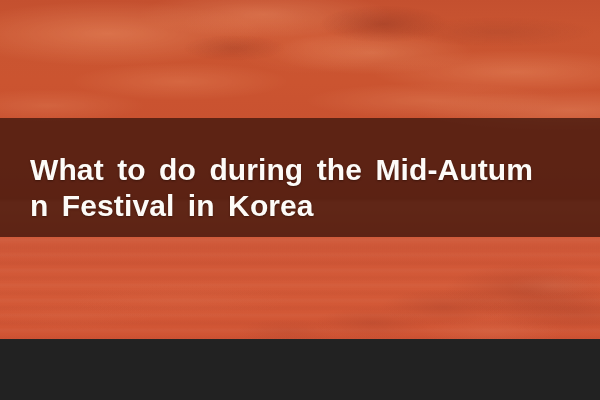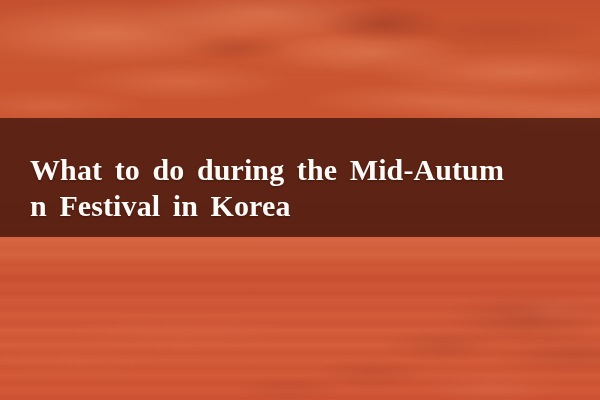--- a/index.html
+++ b/index.html
@@ -5,23 +5,23 @@
 <style>
   html, body {
     margin: 0;
     padding: 0;
     background: #222;
   }
 
   .banner {
     position: relative;
     width: 600px;
-    height: 400px;
+    height: 339px;
     overflow: hidden;
-    font-family: Liberation Serif, serif;
+    font-family: Liberation Sans, sans-serif;
     background: #404040;
   }
 
   
 
   .photo {
     position: absolute;
     inset: 0;
     
     background:

